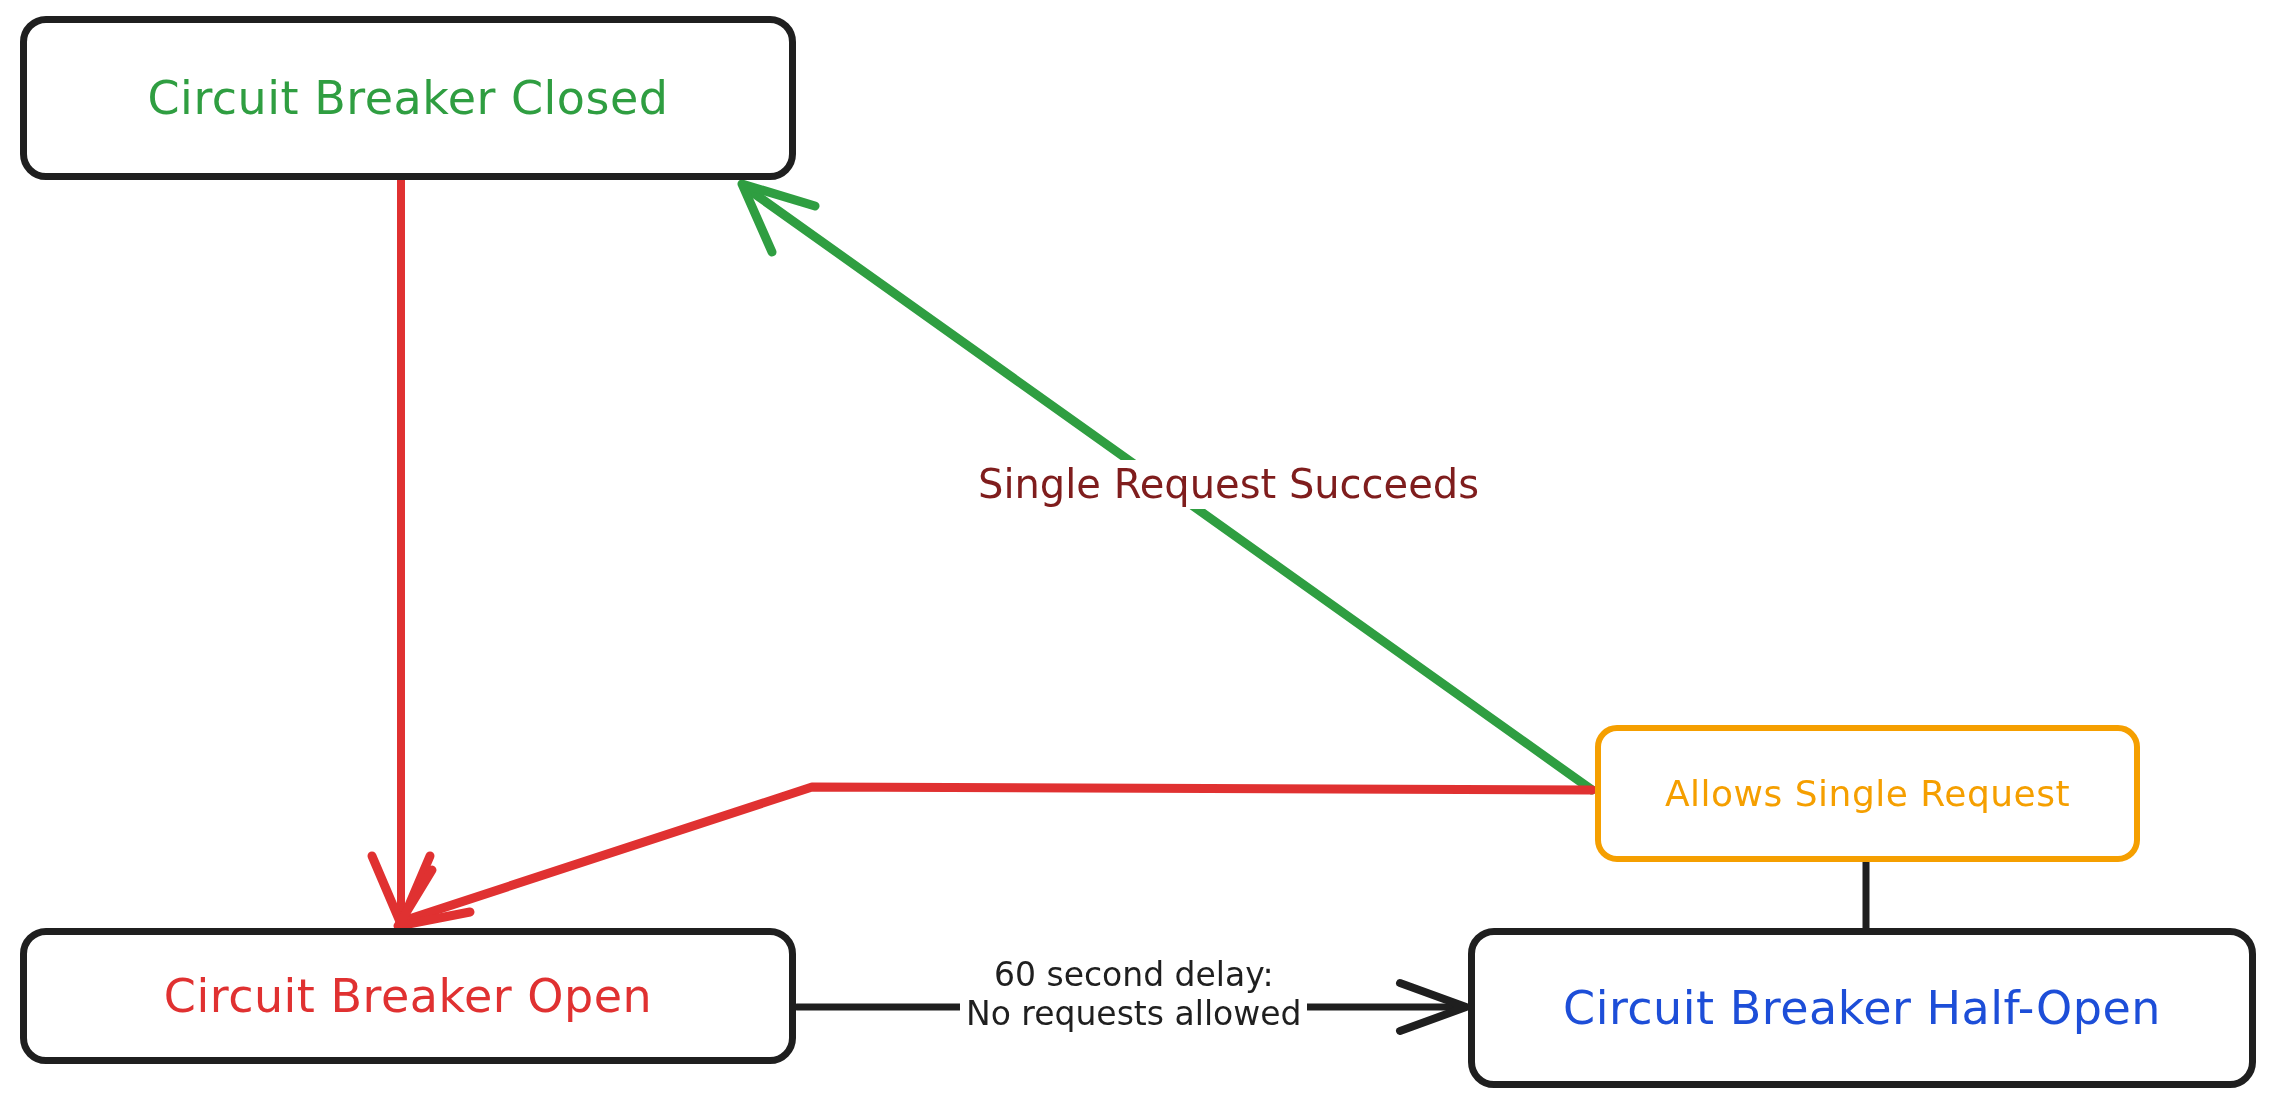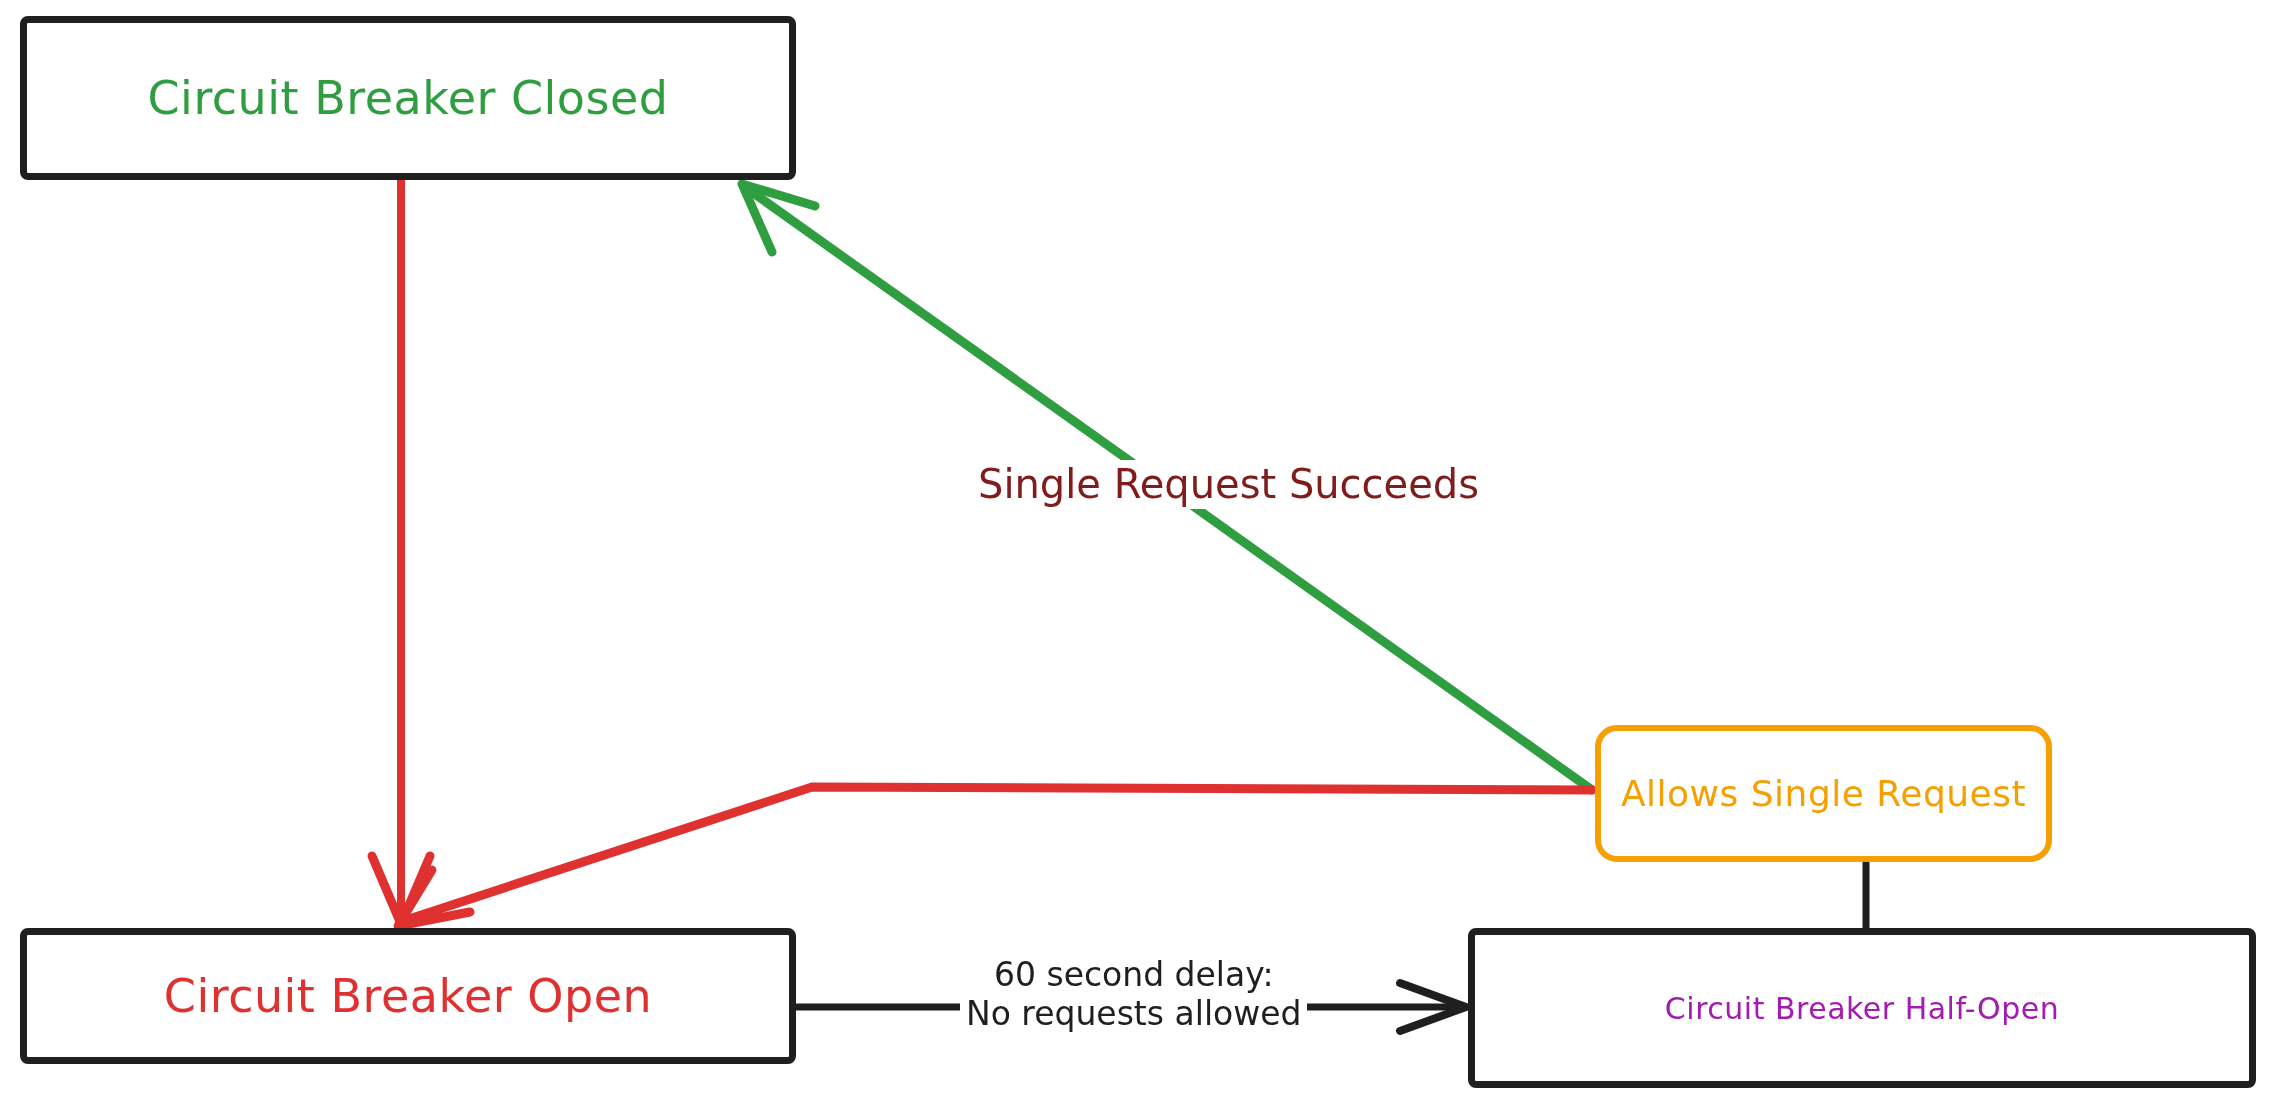--- a/index.html
+++ b/index.html
@@ -27,21 +27,21 @@
   }
   .node {
     position: absolute;
     box-sizing: border-box;
     display: flex;
     align-items: center;
     justify-content: center;
     background: #ffffff;
     border-style: solid;
     border-width: 7px;
-    border-radius: 8px;
+    border-radius: 26px;
     z-index: 3;
   }
   .node-label {
     font-family: "DejaVu Sans", sans-serif;
     font-weight: 400;
     letter-spacing: 0.5px;
     white-space: nowrap;
   }
   #node-closed {
     left: 20px;  top: 16px;  width: 776px;  height: 164px;
@@ -52,24 +52,24 @@
   #node-open {
     left: 20px;  top: 928px;  width: 776px;  height: 136px;
     border-color: #1f1f1f;
   }
   #node-open .node-label { color: #e03131; font-size: 46px; }
 
   #node-half-open {
     left: 1468px;  top: 928px;  width: 788px;  height: 160px;
     border-color: #1f1f1f;
   }
-  #node-half-open .node-label { color: #a21caf; font-size: 30px; }
+  #node-half-open .node-label { color: #1d4ed8; font-size: 46px; }
 
   #node-allows-single {
-    left: 1595px;  top: 725px;  width: 457px;  height: 137px;
+    left: 1595px;  top: 725px;  width: 545px;  height: 137px;
     border-color: #f59f00;
     border-width: 6px;
     border-radius: 22px;
   }
   #node-allows-single .node-label { color: #f59f00; font-size: 36px; }
 
   .edge-label {
     position: absolute;
     font-family: "DejaVu Sans", sans-serif;
     text-align: center;

